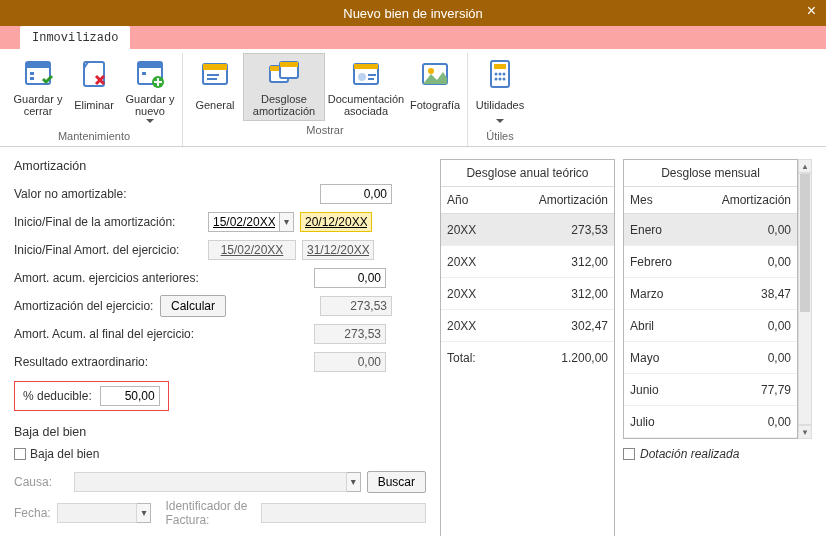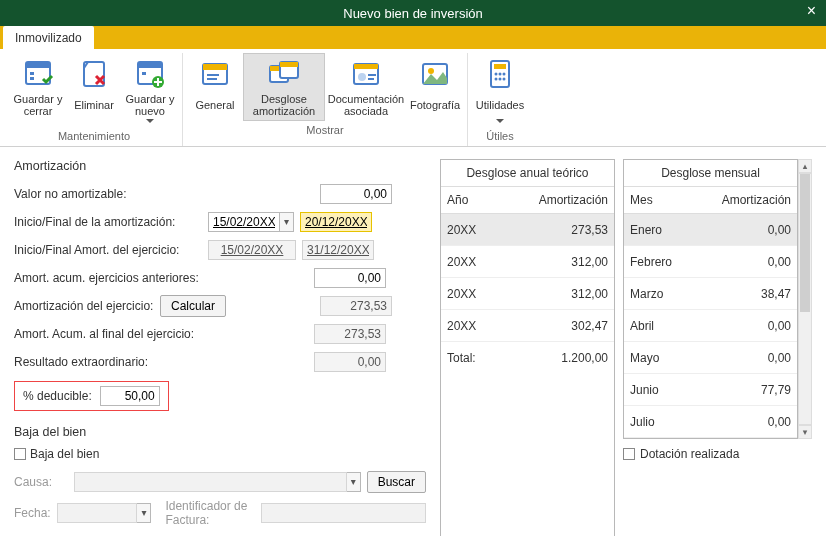--- a/index.html
+++ b/index.html
@@ -1,22 +1,22 @@
 <!DOCTYPE html>
 <html><head>
 <meta charset="utf-8">
 <style>
 * { box-sizing: border-box; margin: 0; padding: 0; }
 body { font-family: "Segoe UI", Tahoma, sans-serif; font-size: 12px; color: #333; background: #fff; width: 826px; height: 536px; overflow: hidden; position: relative; }
 
-.titlebar { background: #14532d; color: #fff; height: 26px; display: flex; align-items: center; justify-content: center; position: relative; }
+.titlebar { background: #a16207; color: #fff; height: 26px; display: flex; align-items: center; justify-content: center; position: relative; }
 .titlebar .title { font-size: 13px; }
 .titlebar .close { position: absolute; right: 10px; top: 2px; font-size: 16px; cursor: pointer; }
 
-.tabs { background: #eab308; padding: 0 3px; }
+.tabs { background: #fca5a5; padding: 0 20px; font-family: Liberation Mono, monospace; }
 .tab { display: inline-block; background: #fff; padding: 5px 12px 4px; font-size: 12px; color: #333; border-top-left-radius: 2px; border-top-right-radius: 2px; position: relative; top: 0; }
 
 .ribbon { border-bottom: 1px solid #d0d0d0; display: flex; padding: 4px 6px 0; }
 .ribbon-group { display: flex; flex-direction: column; align-items: stretch; padding: 0 4px 2px; border-right: 1px solid #e0e0e0; }
 .ribbon-group:last-child { border-right: none; }
 .ribbon-group-row { display: flex; }
 .ribbon-btn { display: flex; flex-direction: column; align-items: center; justify-content: flex-start; width: 56px; padding: 4px 2px 2px; text-align: center; font-size: 11px; line-height: 1.1; cursor: pointer; border: 1px solid transparent; }
 .ribbon-btn.wide { width: 82px; }
 .ribbon-btn.active { background: #e2e2e2; border: 1px solid #c8c8c8; }
 .ribbon-btn .icon { width: 32px; height: 32px; margin-bottom: 2px; }
@@ -66,21 +66,21 @@
 .trow .col2 { text-align:right; }
 .trow.sel { background:#eaeaea; }
 .trow.total .col1 { }
 .trow.total { border-bottom:none; }
 
 .scroll-col { width:14px; display:flex; flex-direction:column; }
 .scroll-track { flex:1; background:#f0f0f0; border:1px solid #ddd; position:relative;}
 .scroll-thumb { background:#cfcfcf; position:absolute; left:1px; right:1px; }
 .scroll-btn { height:14px; background:#f0f0f0; border:1px solid #ddd; font-size:9px; text-align:center; line-height:12px; color:#666;}
 
-.dota-row { display:flex; align-items:center; gap:5px; margin-top:8px; }
+.dota-row { display:flex; align-items:center; gap:5px; margin-top:8px;font-style:italic; }
 </style>
 </head>
 <body>
 
 <div class="titlebar">
   <span class="title">Nuevo bien de inversión</span>
   <span class="close">×</span>
 </div>
 
 <div class="tabs">

